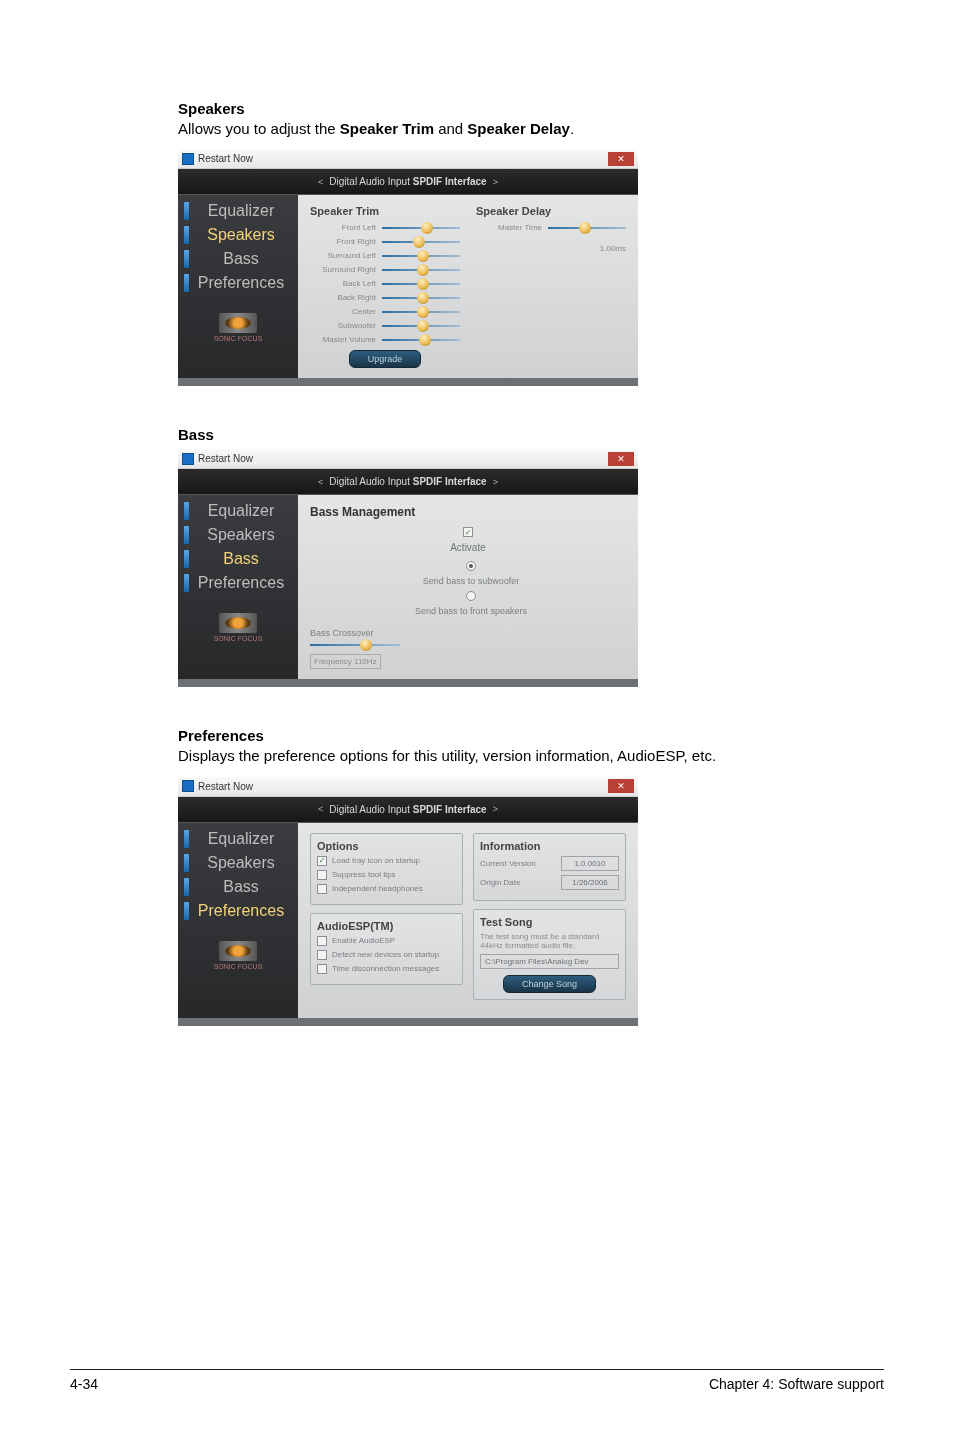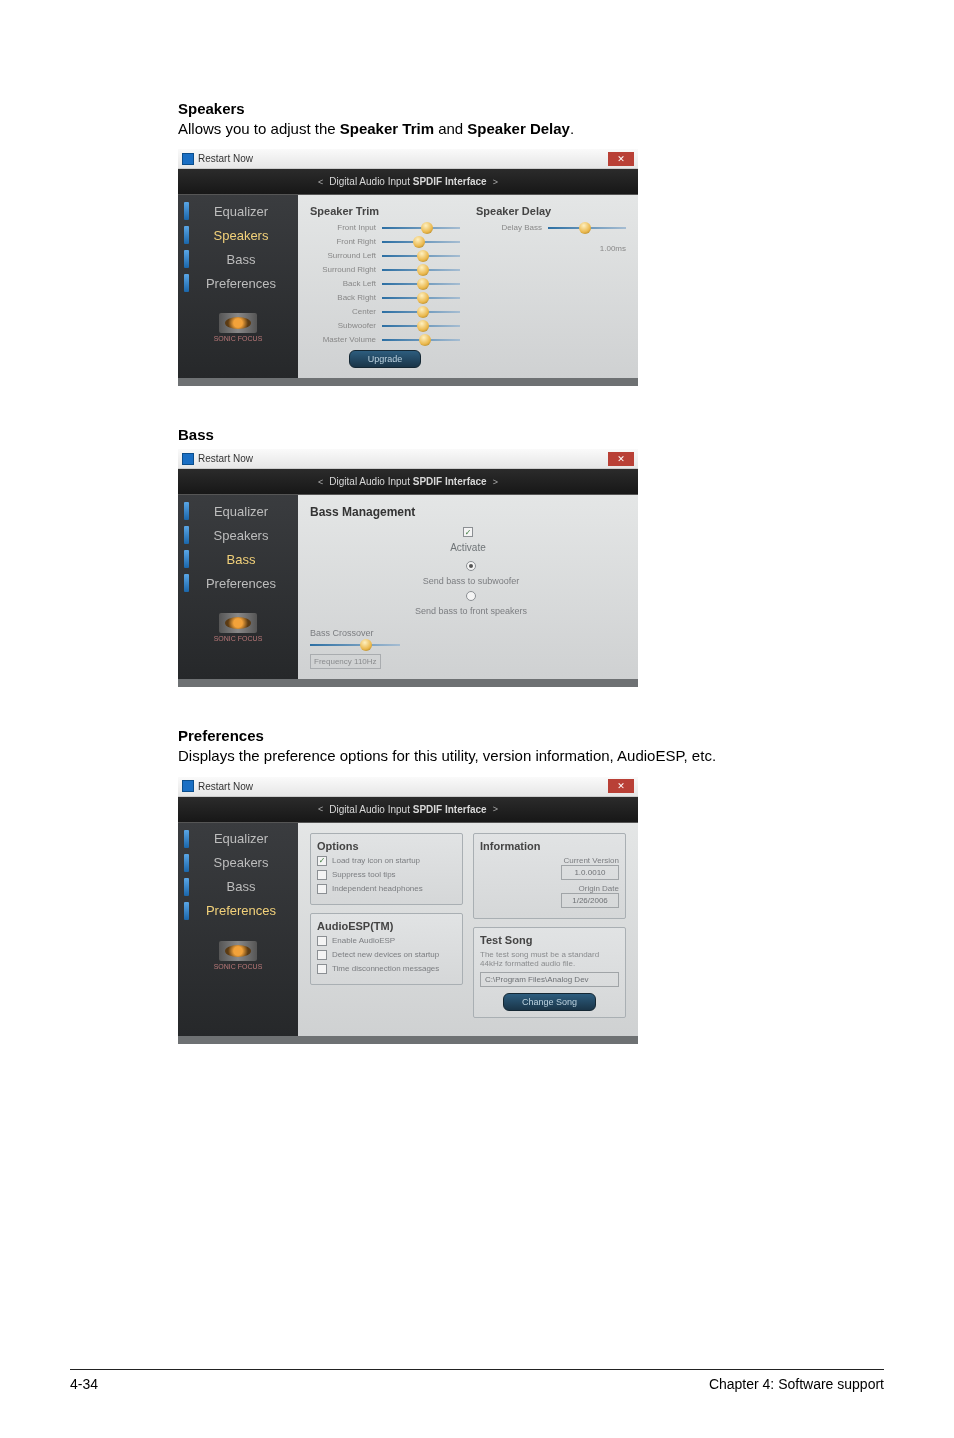--- a/index.html
+++ b/index.html
@@ -50,21 +50,21 @@
     }
     .header-bar .lr { color: #aaa; font-size: 9px; }
     .layout { display: flex; background: #6d7073; }
     .sidebar {
       width: 120px;
       background: linear-gradient(#3a3c3f,#26282a);
       padding-top: 4px;
     }
     .sidebar-item {
       height: 24px; display: flex; align-items: center; justify-content: center;
-      font-size: 13px; color: #bdbdbd;
+      font-size: 16px; color: #bdbdbd;
       border-left: 6px solid transparent;
       cursor: pointer;
       position: relative;
     }
     .sidebar-item.active { color: #f2d17a; }
     .sidebar-item .stripe {
       position: absolute; left: 0; top: 3px; bottom: 3px; width: 5px;
       background: linear-gradient(#5aa6e6,#1a66aa);
       border-radius: 1px;
     }
@@ -111,21 +111,21 @@
     .bass-slider { width: 110px; display:flex; align-items:center; margin: 4px 0 4px; }
     .freq-box { border:1px solid #a9acaf; font-size:8px; color:#8a8c8e; padding:2px 3px; display:inline-block; margin-top:2px;}
     
     .pref-area { display:flex; gap: 10px; }
     .pref-col { flex:1; }
     .group-box {
       border: 1px solid #a9afb3; border-radius: 2px; padding: 6px; margin-bottom: 8px;
       background: linear-gradient(#e1e3e4,#d5d7d8);
     }
     .group-title { font-size: 11px; font-weight: bold; color: #444; margin-bottom: 4px;}
-    .info-row { display:flex; align-items:flex-end; justify-content:space-between; font-size:8px; color:#7b7d80; margin-bottom:4px;flex-direction:column;}
+    .info-row { display:flex; align-items:center; justify-content:space-between; font-size:8px; color:#7b7d80; margin-bottom:4px;}
     .info-box { border:1px solid #a0a4a7; padding:2px 5px; font-size:8px; color:#6f7276; min-width:58px; text-align:center;}
     .test-desc { font-size:8px; color:#8a8c8e; line-height:1.2; margin: 3px 0; }
     .path-box { border:1px solid #a0a4a7; padding:2px 4px; font-size:8px; color:#6f7276; margin-top:3px; }
     .footer-line {
       position: absolute; bottom: 46px; left: 70px; right: 70px;
       border-top: 1px solid #222;
       padding-top: 6px;
       display: flex; justify-content: space-between;
       font-size: 14px; color: #000;
     }
@@ -182,21 +182,21 @@
             <div class="logo-icon"></div>
             <div class="logo-text">SONIC FOCUS</div>
           </div>
         </div>
         <div class="main-panel">
           <div class="row-layout">
             <div class="col">
               <div class="col-head">Speaker Trim</div>
               <div id="sliders">
                   <div class="slider-row">
-                    <div class="slider-label">Front Input</div>
+                    <div class="slider-label">Front Left</div>
                     <div class="slider-track">
                       <div class="bar"></div>
                       <div class="knob" style="left:50%"></div>
                     </div>
                   </div>
                   <div class="slider-row">
                     <div class="slider-label">Front Right</div>
                     <div class="slider-track">
                       <div class="bar"></div>
                       <div class="knob" style="left:40%"></div>
@@ -252,21 +252,21 @@
                     <div class="knob" style="left:48%"></div>
                   </div>
               </div>
               <div class="footer-btn-row">
                 <div class="dark-btn">Upgrade</div>
               </div>
             </div>
             <div class="col">
               <div class="col-head">Speaker Delay</div>
               <div class="slider-row slider-delay">
-                <div class="slider-label">Delay Bass</div>
+                <div class="slider-label">Master Time</div>
                 <div class="slider-track">
                     <div class="bar"></div>
                     <div class="knob" style="left:40%"></div>
                   </div>
               </div>
               <div style="text-align:right;"><span class="delay-val">1.00ms</span></div>
             </div>
           </div>
         </div>
       </div>

